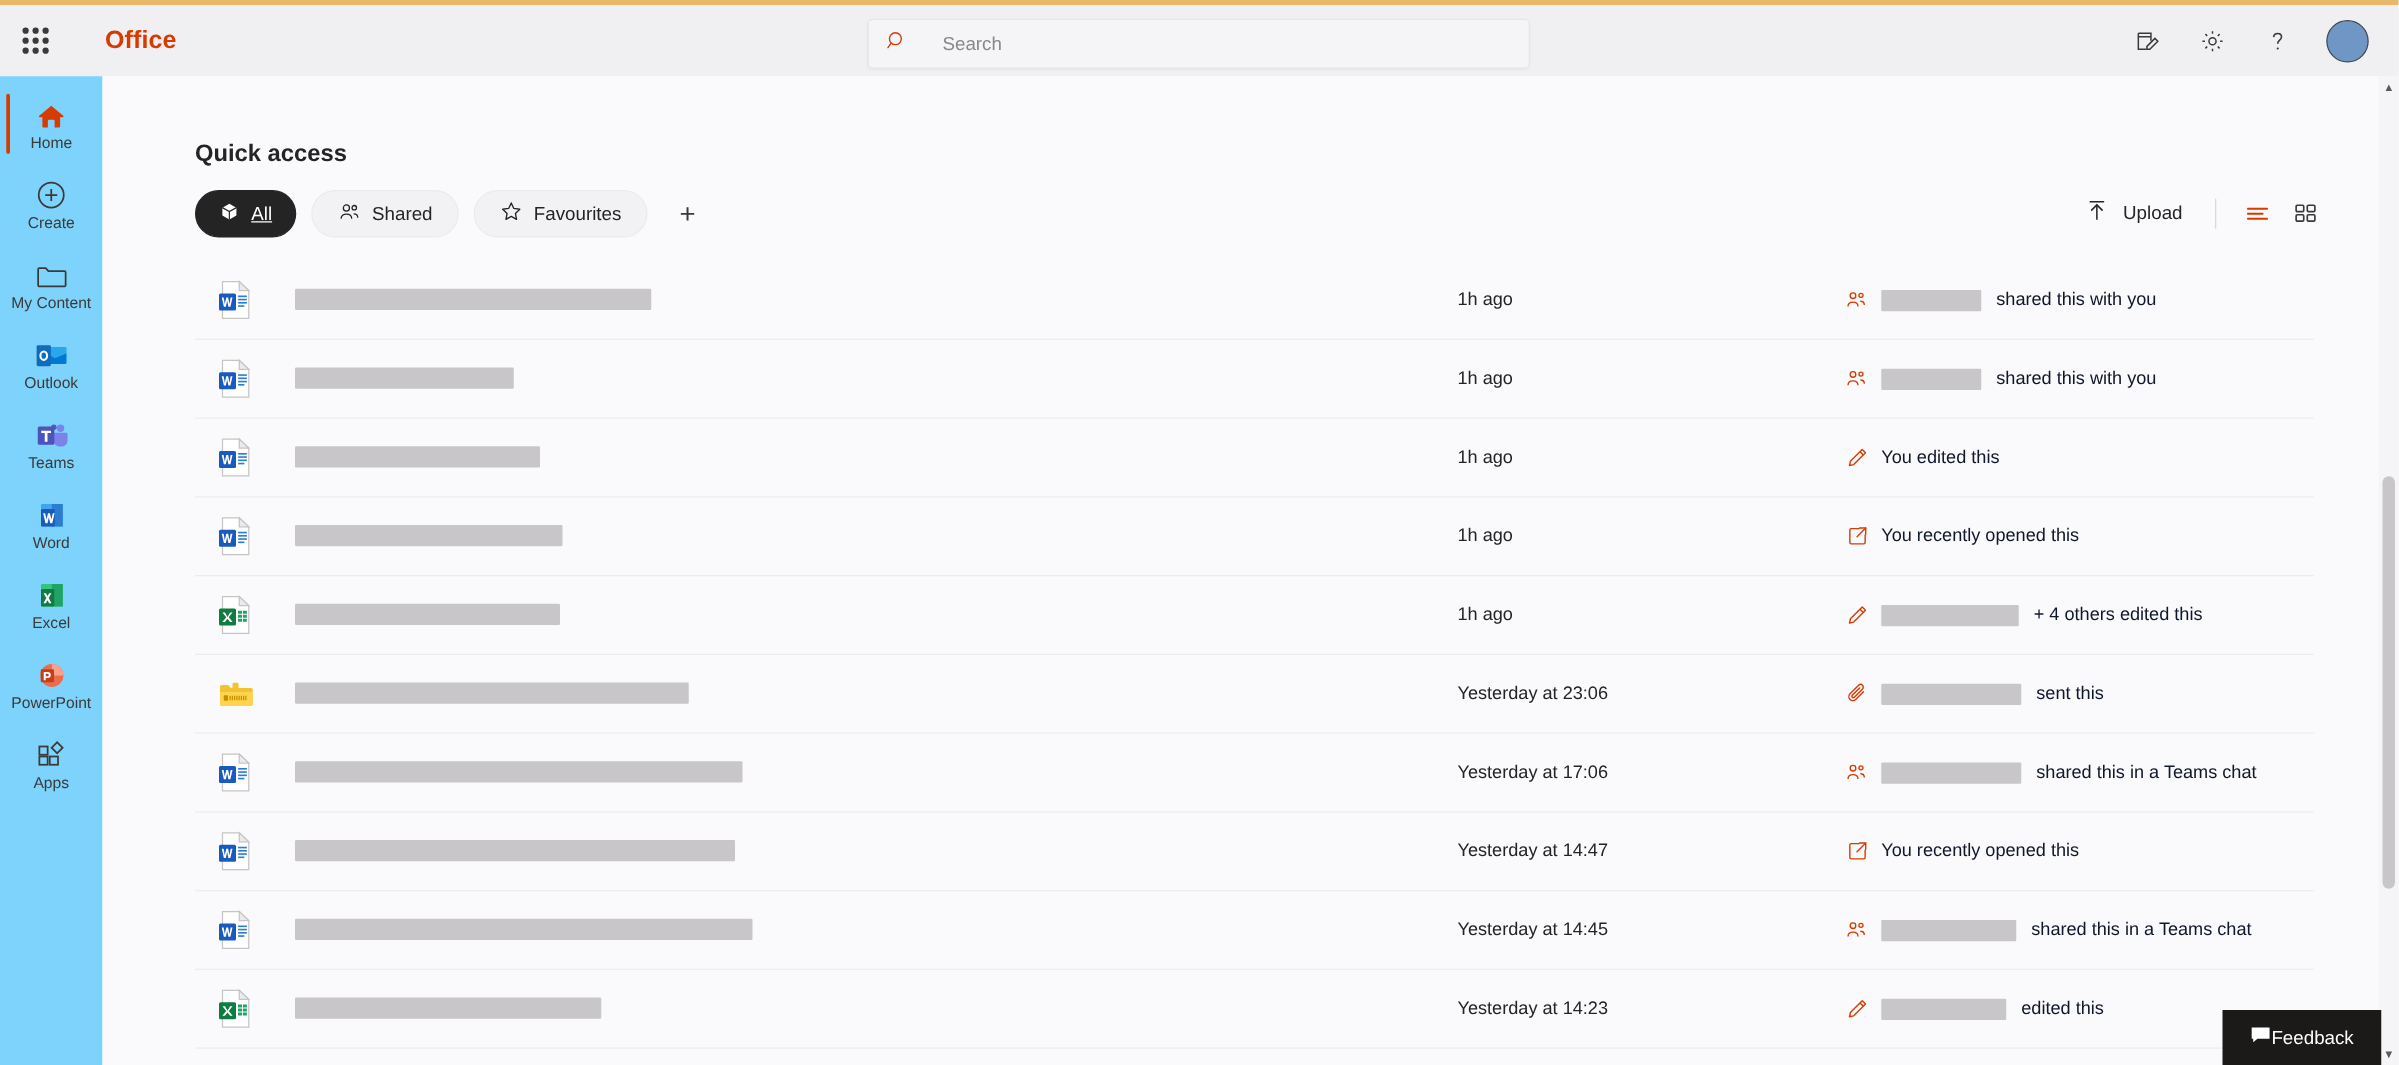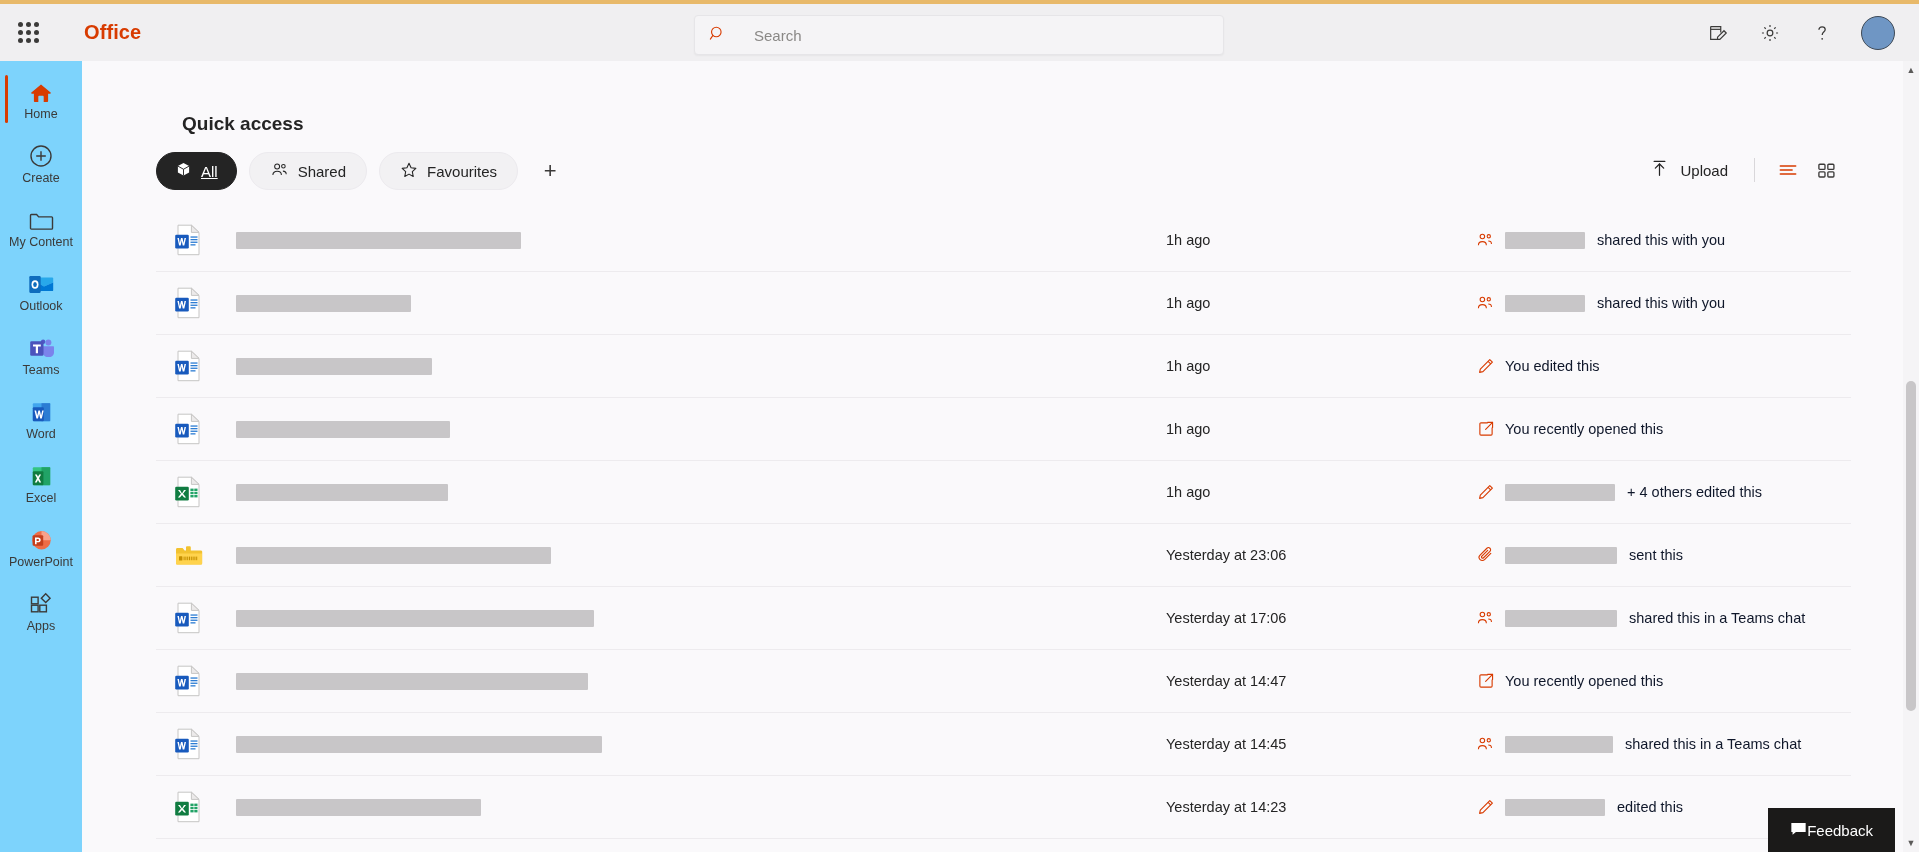--- a/index.html
+++ b/index.html
@@ -77,21 +77,21 @@
   }
   .rail-ico { height: 28px; display: flex; align-items: flex-end; justify-content: center; }
 
   
   .main {
     position: absolute; left: 82px; top: 61px; width: 1837px; height: 791px;
     background: #faf9fb; overflow: hidden;
   }
   .page-title {
     position: absolute; left: 74px; top: 52px;
-    font-size: 19px; font-weight: 700; color: #242424; margin-left: 26px;
+    font-size: 19px; font-weight: 700; color: #242424;
   }
 
   
   .pillbar {
     position: absolute; left: 74px; top: 91px;
     display: flex; align-items: center; gap: 12px;
   }
   .pill {
     height: 38px; border-radius: 19px; background: #f2f1f3; border: 1px solid #eceaee;
     display: flex; align-items: center; gap: 9px; padding: 0 20px;
@@ -99,21 +99,21 @@
   }
   .pill.active { background: #242424; color: #ffffff; border-color: #242424; padding: 0 18px; text-decoration: underline; }
   .pill-add {
     width: 34px; height: 34px; border-radius: 50%;
     display: flex; align-items: center; justify-content: center;
     font-size: 22px; color: #3b3a39; cursor: pointer; margin-left: 3px;
   }
 
   
   .toolbar {
-    position: absolute; right: 74px; top: 92px;
+    position: absolute; right: 56px; top: 92px;
     display: flex; align-items: center; gap: 0px;
   }
   .upload-btn {
     display: flex; align-items: center; gap: 11px; cursor: pointer;
     font-size: 15px; color: #242424; padding: 6px 12px;
   }
   .tb-sep { width: 1px; height: 24px; background: #d9d7da; margin: 0 14px; }
   .view-btn { width: 38px; height: 34px; display: flex; align-items: center; justify-content: center; cursor: pointer; }
 
   
@@ -148,21 +148,21 @@
     width: 16px; height: 18px; display: flex; align-items: center; justify-content: center;
     font-size: 9px; color: #5b5a59; cursor: pointer;
   }
   .sb-thumb {
     position: absolute; left: 3px; top: 320px; width: 10px; height: 330px;
     background: #c8c6c8; border-radius: 5px; cursor: pointer;
   }
 
   
   .feedback {
-    position: absolute; right: 24px; bottom: 0px; height: 44px;
+    position: absolute; right: 14px; bottom: 0px; height: 44px;
     background: #1b1a19; color: #ffffff;
     display: flex; align-items: center; padding: 0 22px;
     font-size: 15px; cursor: pointer;
   }
 </style>
 </head>
 <body>
 
 <div id="app">
 

